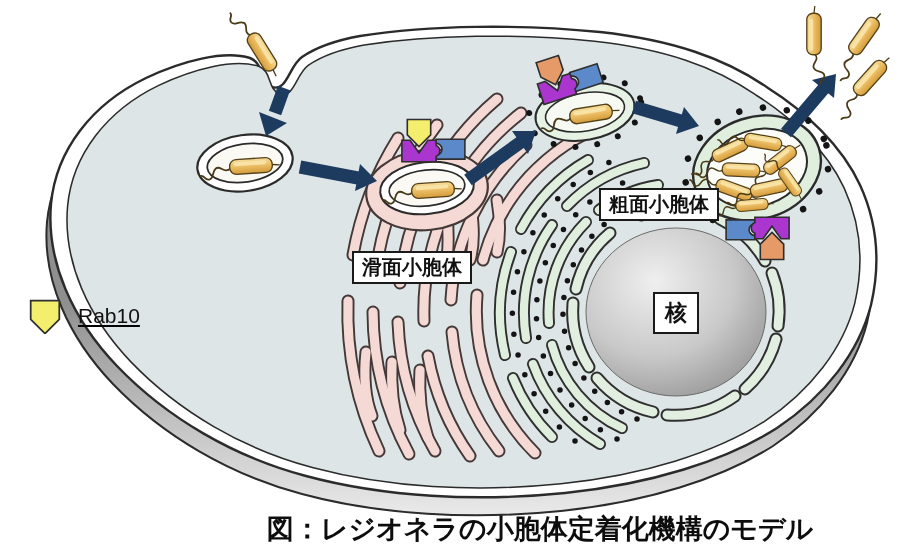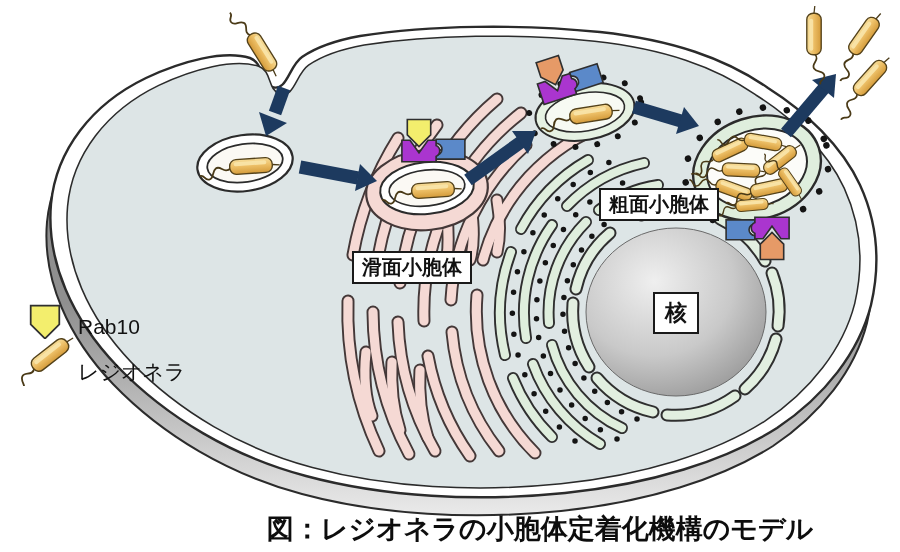--- a/index.html
+++ b/index.html
@@ -5,21 +5,21 @@
   html,body{margin:0;padding:0;background:#fff;}
   #stage{position:relative;width:900px;height:552px;background:#ffffff;overflow:hidden;
          font-family:"Liberation Sans","DejaVu Sans",sans-serif;}
   #art{position:absolute;left:0;top:0;}
   .org-label{position:absolute;background:#ffffff;border:2px solid #1a1a1a;
              padding:1px 8px;font-size:20px;font-weight:700;color:#111;line-height:1.35;
              white-space:nowrap;}
   #caption{position:absolute;left:170px;top:511px;width:740px;text-align:center;
            font-size:27px;font-weight:700;color:#0d0d0d;}
   #legend{position:absolute;left:12px;top:292px;list-style:none;margin:0;padding:0;}
-  #legend li{display:flex;align-items:flex-end;height:47px;}
+  #legend li{display:flex;align-items:center;height:47px;text-decoration:underline;}
   #legend .swatch{width:66px;display:flex;justify-content:center;align-items:center;}
   #legend .lab{font-size:21px;color:#111;}
 </style>
 </head>
 <body>
 
 <div id="stage">
 
 <svg id="art" width="900" height="552" viewBox="0 0 900 552">
   <defs>
@@ -204,25 +204,17 @@
 
 <ul id="legend">
   <li>
     <span class="swatch">
       <svg width="34" height="36" viewBox="-17 -18 34 36">
             <use href="#shape-rab" transform="scale(1.1)" stroke="#2f2f2f" stroke-width="1.6" fill="#f3ee6d"></use>
           </svg>
     </span>
     <span class="lab">Rab10</span>
   </li>
-  <li>
-    <span class="swatch">
-      <svg width="66" height="58" viewBox="-33 -29 66 58">
-            <use href="#bacterium" transform="translate(5,-2) rotate(-38) scale(0.82)"></use>
-          </svg>
-    </span>
-    <span class="lab">レジオネラ</span>
-  </li>
 </ul>
 
 <div id="caption">図：レジオネラの小胞体定着化機構のモデル</div>
 
 </div>
 
 </body></html>

